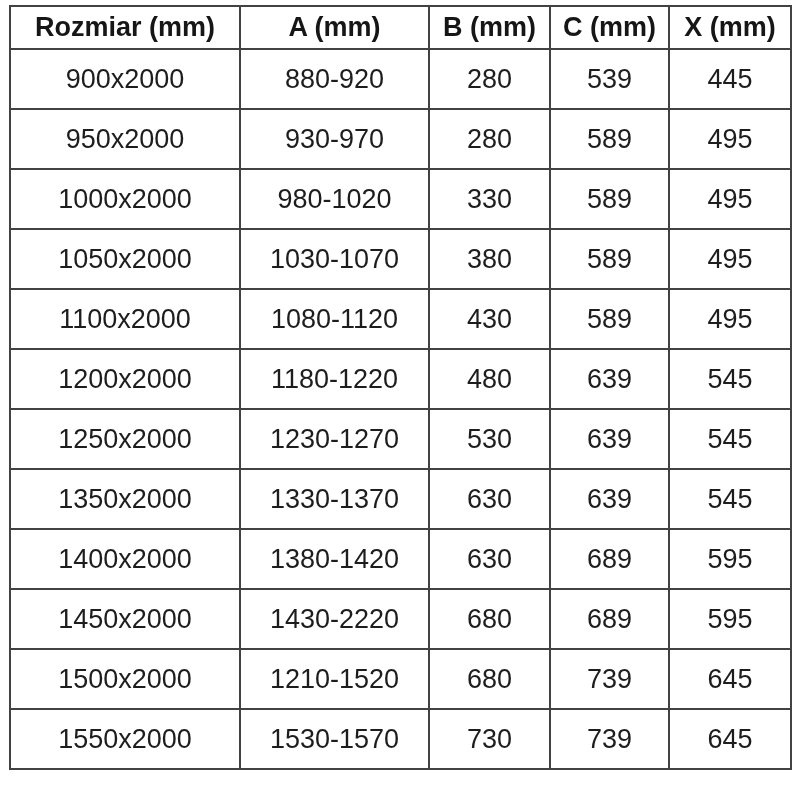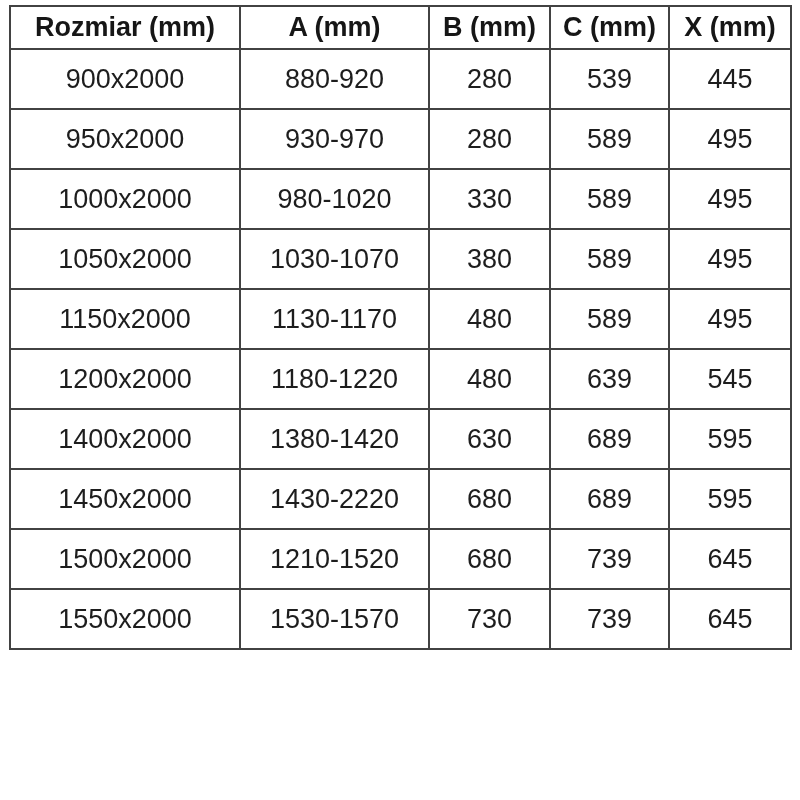--- a/index.html
+++ b/index.html
@@ -90,30 +90,44 @@
       <td>495</td>
     </tr>
     <tr>
       <td>1050x2000</td>
       <td>1030-1070</td>
       <td>380</td>
       <td>589</td>
       <td>495</td>
     </tr>
     <tr>
-      <td>1150x2000</td>
-      <td>1130-1170</td>
-      <td>480</td>
+      <td>1100x2000</td>
+      <td>1080-1120</td>
+      <td>430</td>
       <td>589</td>
       <td>495</td>
     </tr>
     <tr>
       <td>1200x2000</td>
       <td>1180-1220</td>
       <td>480</td>
+      <td>639</td>
+      <td>545</td>
+    </tr>
+    <tr>
+      <td>1250x2000</td>
+      <td>1230-1270</td>
+      <td>530</td>
+      <td>639</td>
+      <td>545</td>
+    </tr>
+    <tr>
+      <td>1350x2000</td>
+      <td>1330-1370</td>
+      <td>630</td>
       <td>639</td>
       <td>545</td>
     </tr>
     <tr>
       <td>1400x2000</td>
       <td>1380-1420</td>
       <td>630</td>
       <td>689</td>
       <td>595</td>
     </tr>

